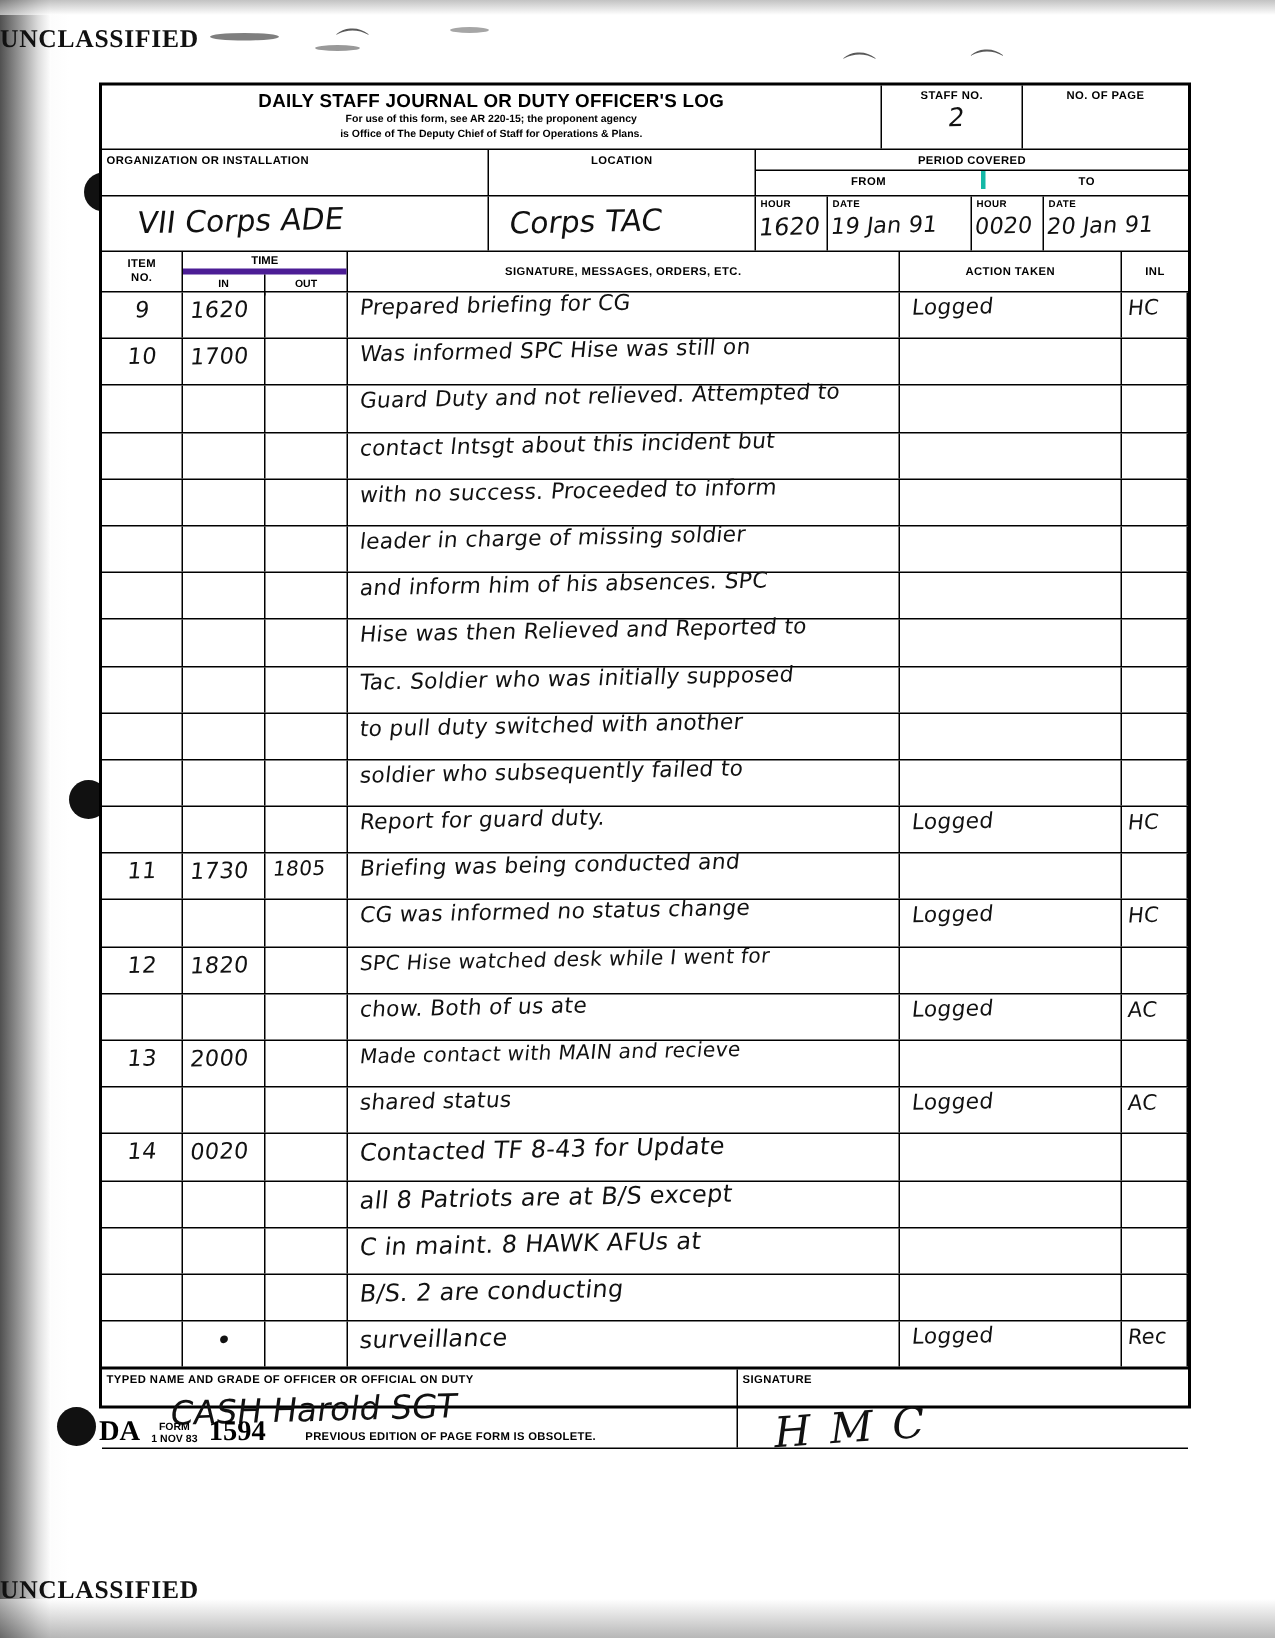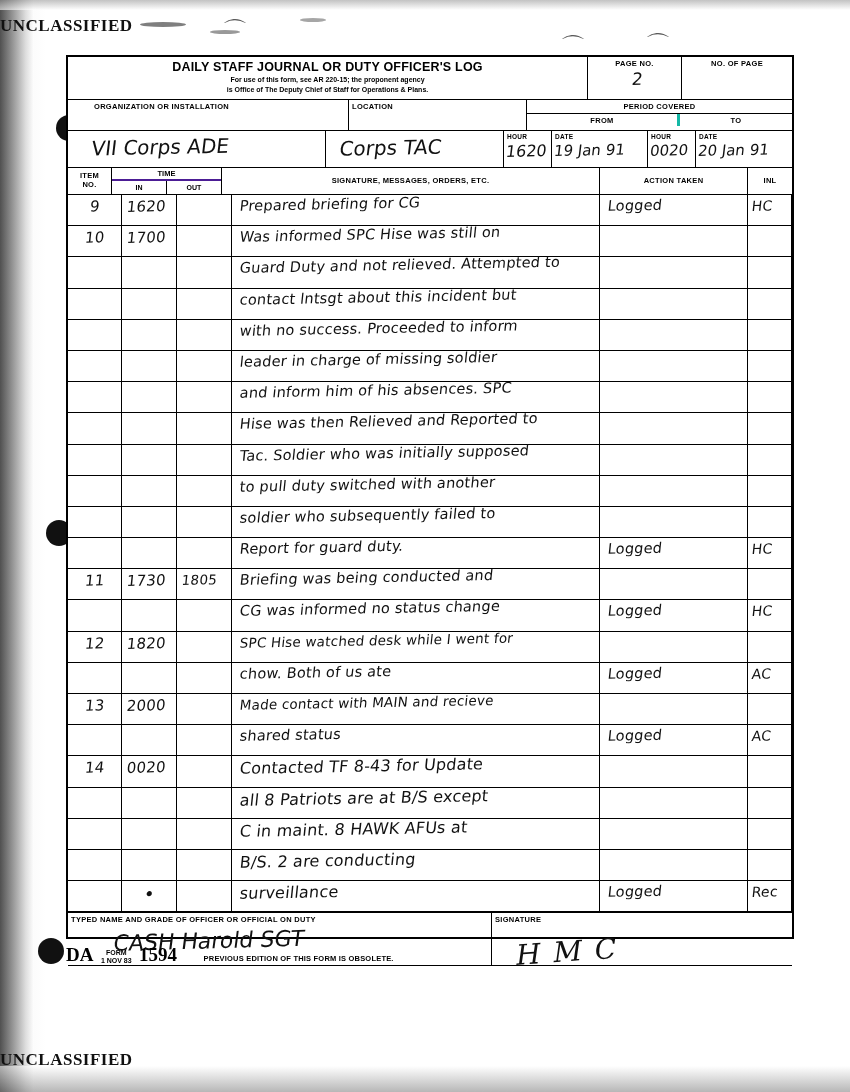--- a/index.html
+++ b/index.html
@@ -35,40 +35,40 @@
        font-family:"Liberation Sans",sans-serif;}
 
   
   .band1{height:42px;border-bottom:1px solid #000;}
   .title-box{flex:1;text-align:center;padding-top:3px;}
   .title-main{font-size:12.5px;font-weight:700;letter-spacing:.2px;}
   .title-sub{font-size:7px;font-weight:700;line-height:9px;margin-top:1px;}
   .page-no,.no-pages{width:94px;text-align:center;}
   .no-pages{width:110px;}
 
-  .band2{height:30px;border-bottom:1px solid #000;padding-left:23px;}
+  .band2{height:30px;border-bottom:1px solid #000;}
   .org{width:258px;}
-  .loc{width:178px;}
+  .loc{width:178px;text-align:center;}
   .period{flex:1;text-align:center;}
 
   .band3{height:36px;border-bottom:1px solid #000;}
   .b3-org{width:258px;}
   .b3-loc{width:178px;}
   .hour,.date{box-sizing:border-box;}
   .hour{width:48px;}
   .date{width:96px;}
 
   .colhead{height:26px;border-bottom:1px solid #000;}
-  .c-item{width:44px;text-align:center;}
+  .c-item{width:54px;text-align:center;}
   .c-time{width:110px;text-align:center;}
   .c-inc{flex:1;text-align:center;}
   .c-act{width:148px;text-align:center;}
   .c-inl{width:44px;text-align:center;}
 
-  .timehdr-top{height:11px;line-height:11px;border-bottom:2px solid #4c1d95;font-size:7.5px;font-weight:700;text-align:center;}
+  .timehdr-top{height:11px;line-height:11px;border-bottom:4px solid #4c1d95;font-size:7.5px;font-weight:700;text-align:center;}
   .timehdr-bot{height:14px;line-height:14px;display:flex;}
   .timehdr-bot>div{flex:1;font-size:7px;font-weight:700;text-align:center;}
   .timehdr-bot>div:first-child{border-right:1px solid #000;}
 
   .body-rows{}
   .brow{display:flex;height:30.2px;border-bottom:1px solid #000;}
   .brow .cell{border-right:1px solid #000;}
   .b-item{width:54px;}
   .b-in{width:55px;}
   .b-out{width:55px;}
@@ -134,21 +134,21 @@
 
   <div class="form">
 
     <div class="row band1">
       <div class="cell title-box">
         <div class="title-main">DAILY STAFF JOURNAL OR DUTY OFFICER'S LOG</div>
         <div class="title-sub">For use of this form, see AR 220-15; the proponent agency</div>
         <div class="title-sub">is Office of The Deputy Chief of Staff for Operations &amp; Plans.</div>
       </div>
       <div class="cell page-no">
-        <div class="hdr">PAGE NO.</div>
+        <div class="hdr">STAFF NO.</div>
         <div class="fieldhw" style="font-size:17px;text-align:center;padding-left:6px;">2</div>
       </div>
       <div class="cell no-pages">
         <div class="hdr">NO. OF PAGE</div>
         <div class="fieldhw"></div>
       </div>
     </div>
 
     <div class="row band2">
       <div class="cell org">
@@ -713,16 +713,16 @@
 
   </div>
 
   <div class="footer">
     <span class="da">DA</span>
     <span class="daform">
       <span>FORM</span><br>
       <span>1 NOV 83</span>
     </span>
     <span class="danum">1594</span>
-    <span class="prev">PREVIOUS EDITION OF THIS FORM IS OBSOLETE.</span>
+    <span class="prev">PREVIOUS EDITION OF PAGE FORM IS OBSOLETE.</span>
   </div>
 
 </div>
 
 </body></html>

